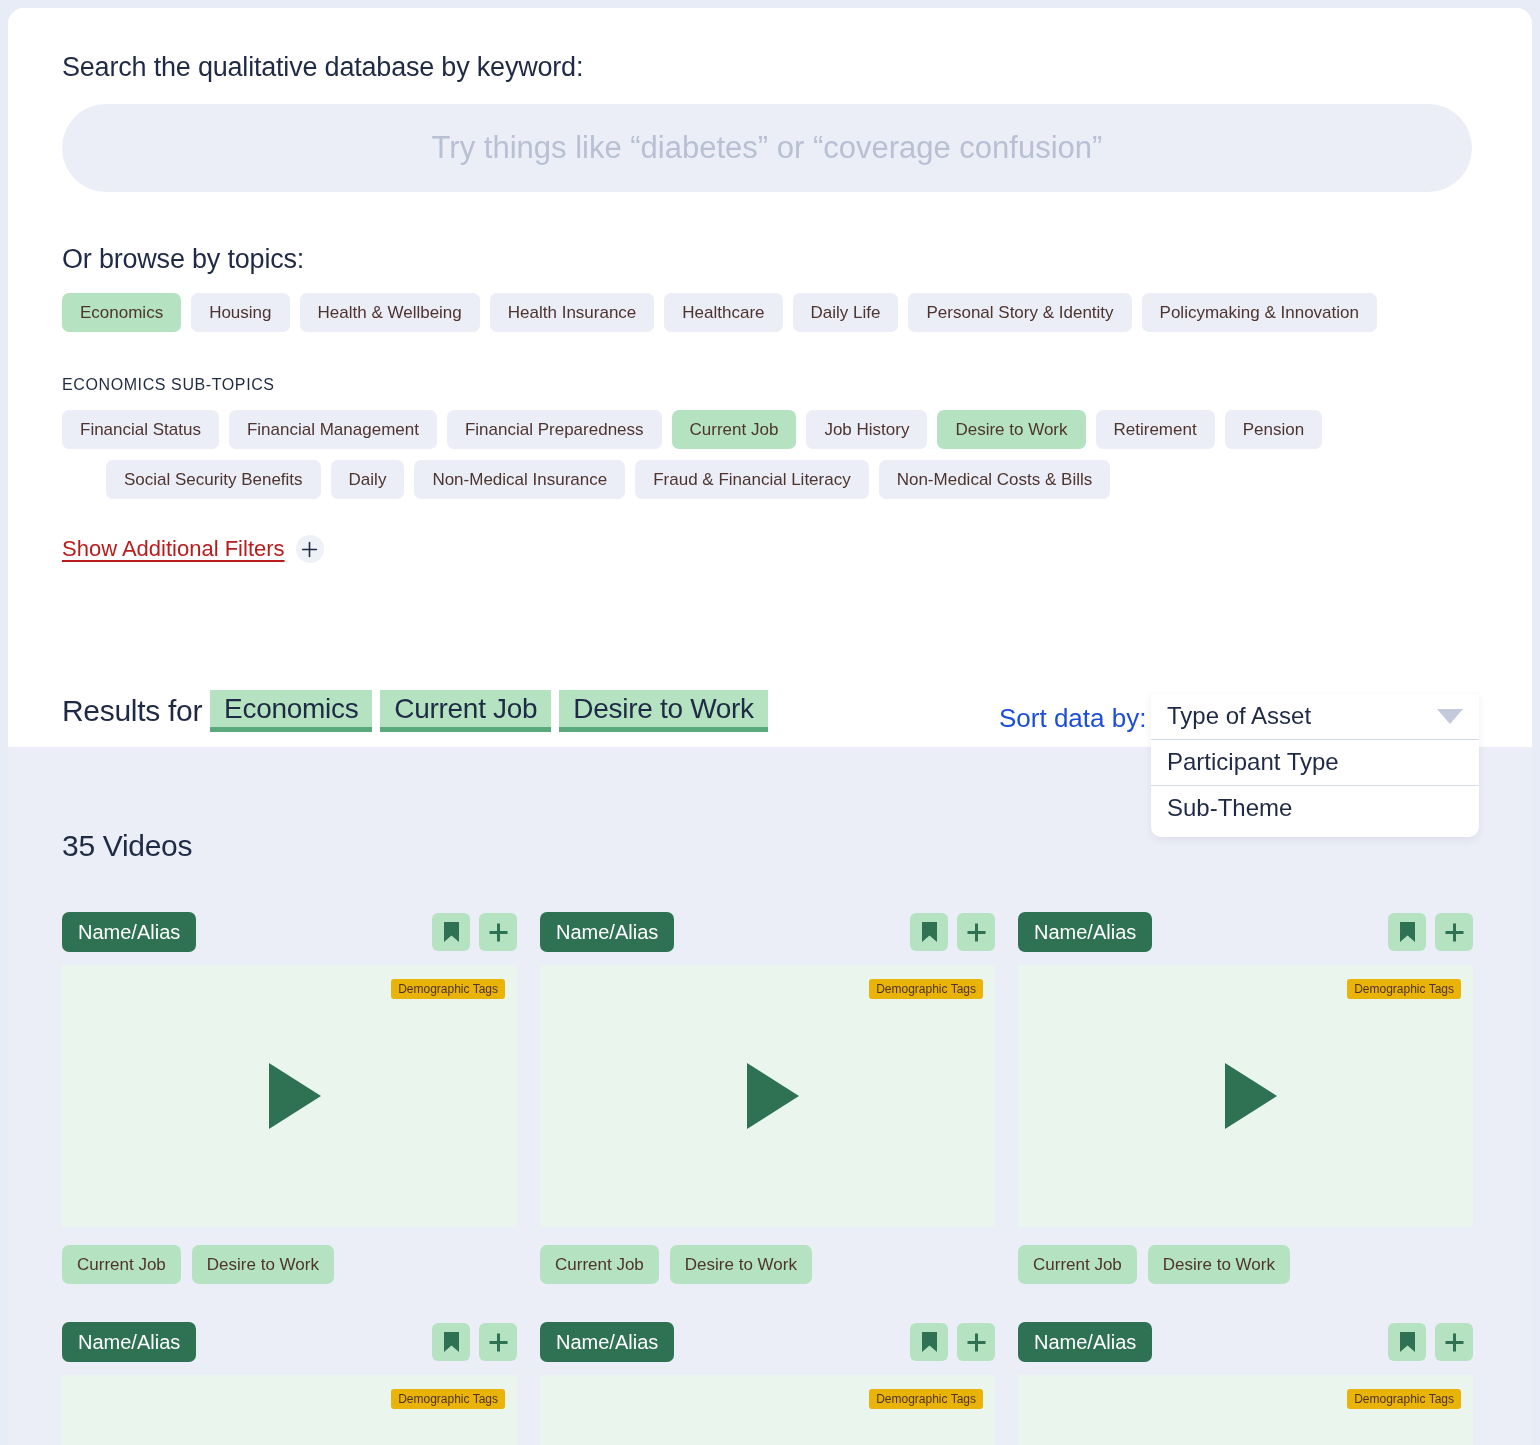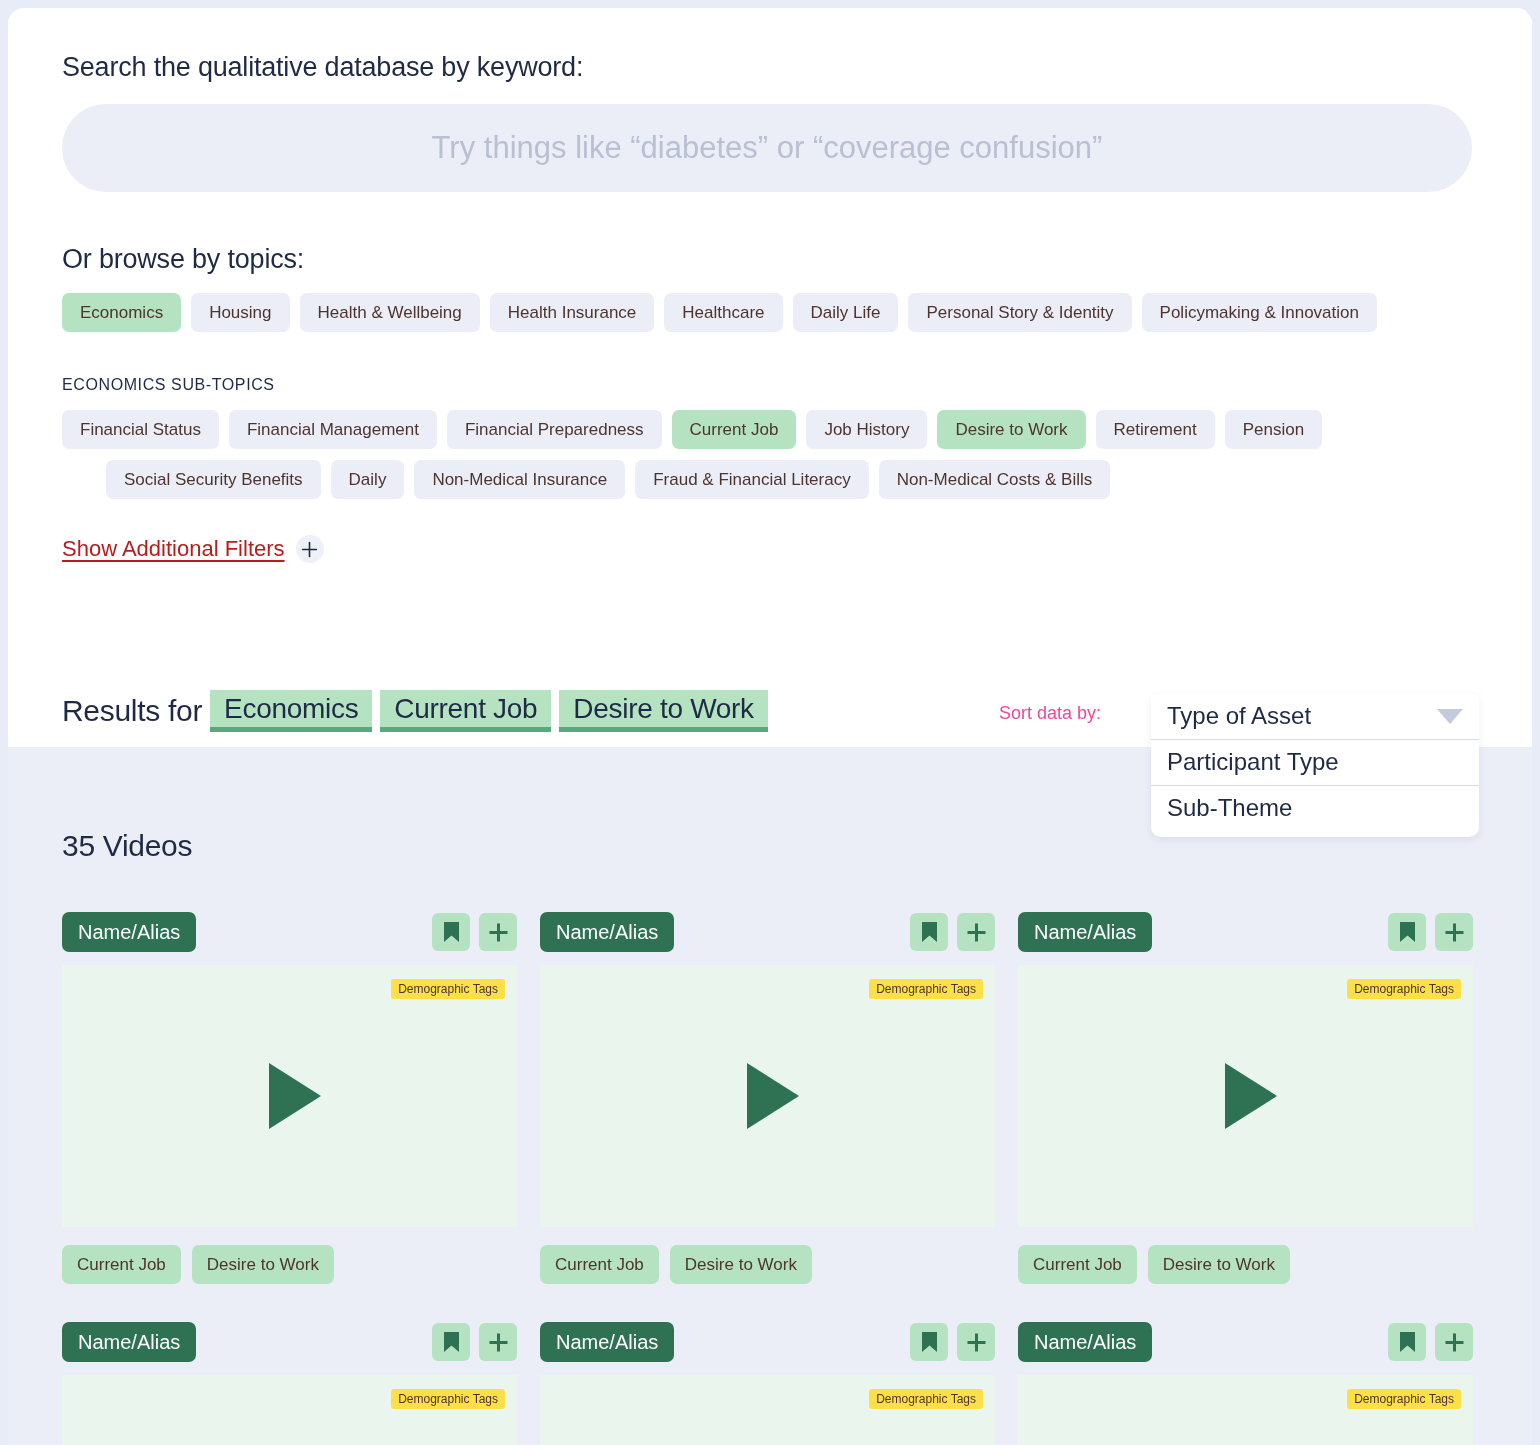--- a/index.html
+++ b/index.html
@@ -146,22 +146,22 @@
   }
   
   .sort-wrap {
     position: absolute;
     left: 991px;
     top: 690px;
     display: flex;
     align-items: flex-start;
   }
   .sort-label {
-    font-size: 18px;
-    color: #ec4899;
+    font-size: 26px;
+    color: #1d4ed8;
     margin-top: 5px;
     white-space: nowrap;
   }
   .sort-dropdown {
     position: absolute;
     left: 1143px;
     top: 686px;
     width: 328px;
     background: #ffffff;
     border-radius: 0 0 10px 10px;
@@ -246,21 +246,21 @@
     height: 262px;
     background: #eaf5ee;
     display: flex;
     align-items: center;
     justify-content: center;
   }
   .demo-tag {
     position: absolute;
     right: 12px;
     top: 14px;
-    background: #fde047;
+    background: #eab308;
     color: #4e342e;
     font-size: 12px;
     padding: 4px 7px;
     border-radius: 3px;
     line-height: 1;
   }
   .play-tri {
     width: 0;
     height: 0;
     border-top: 33px solid transparent;

